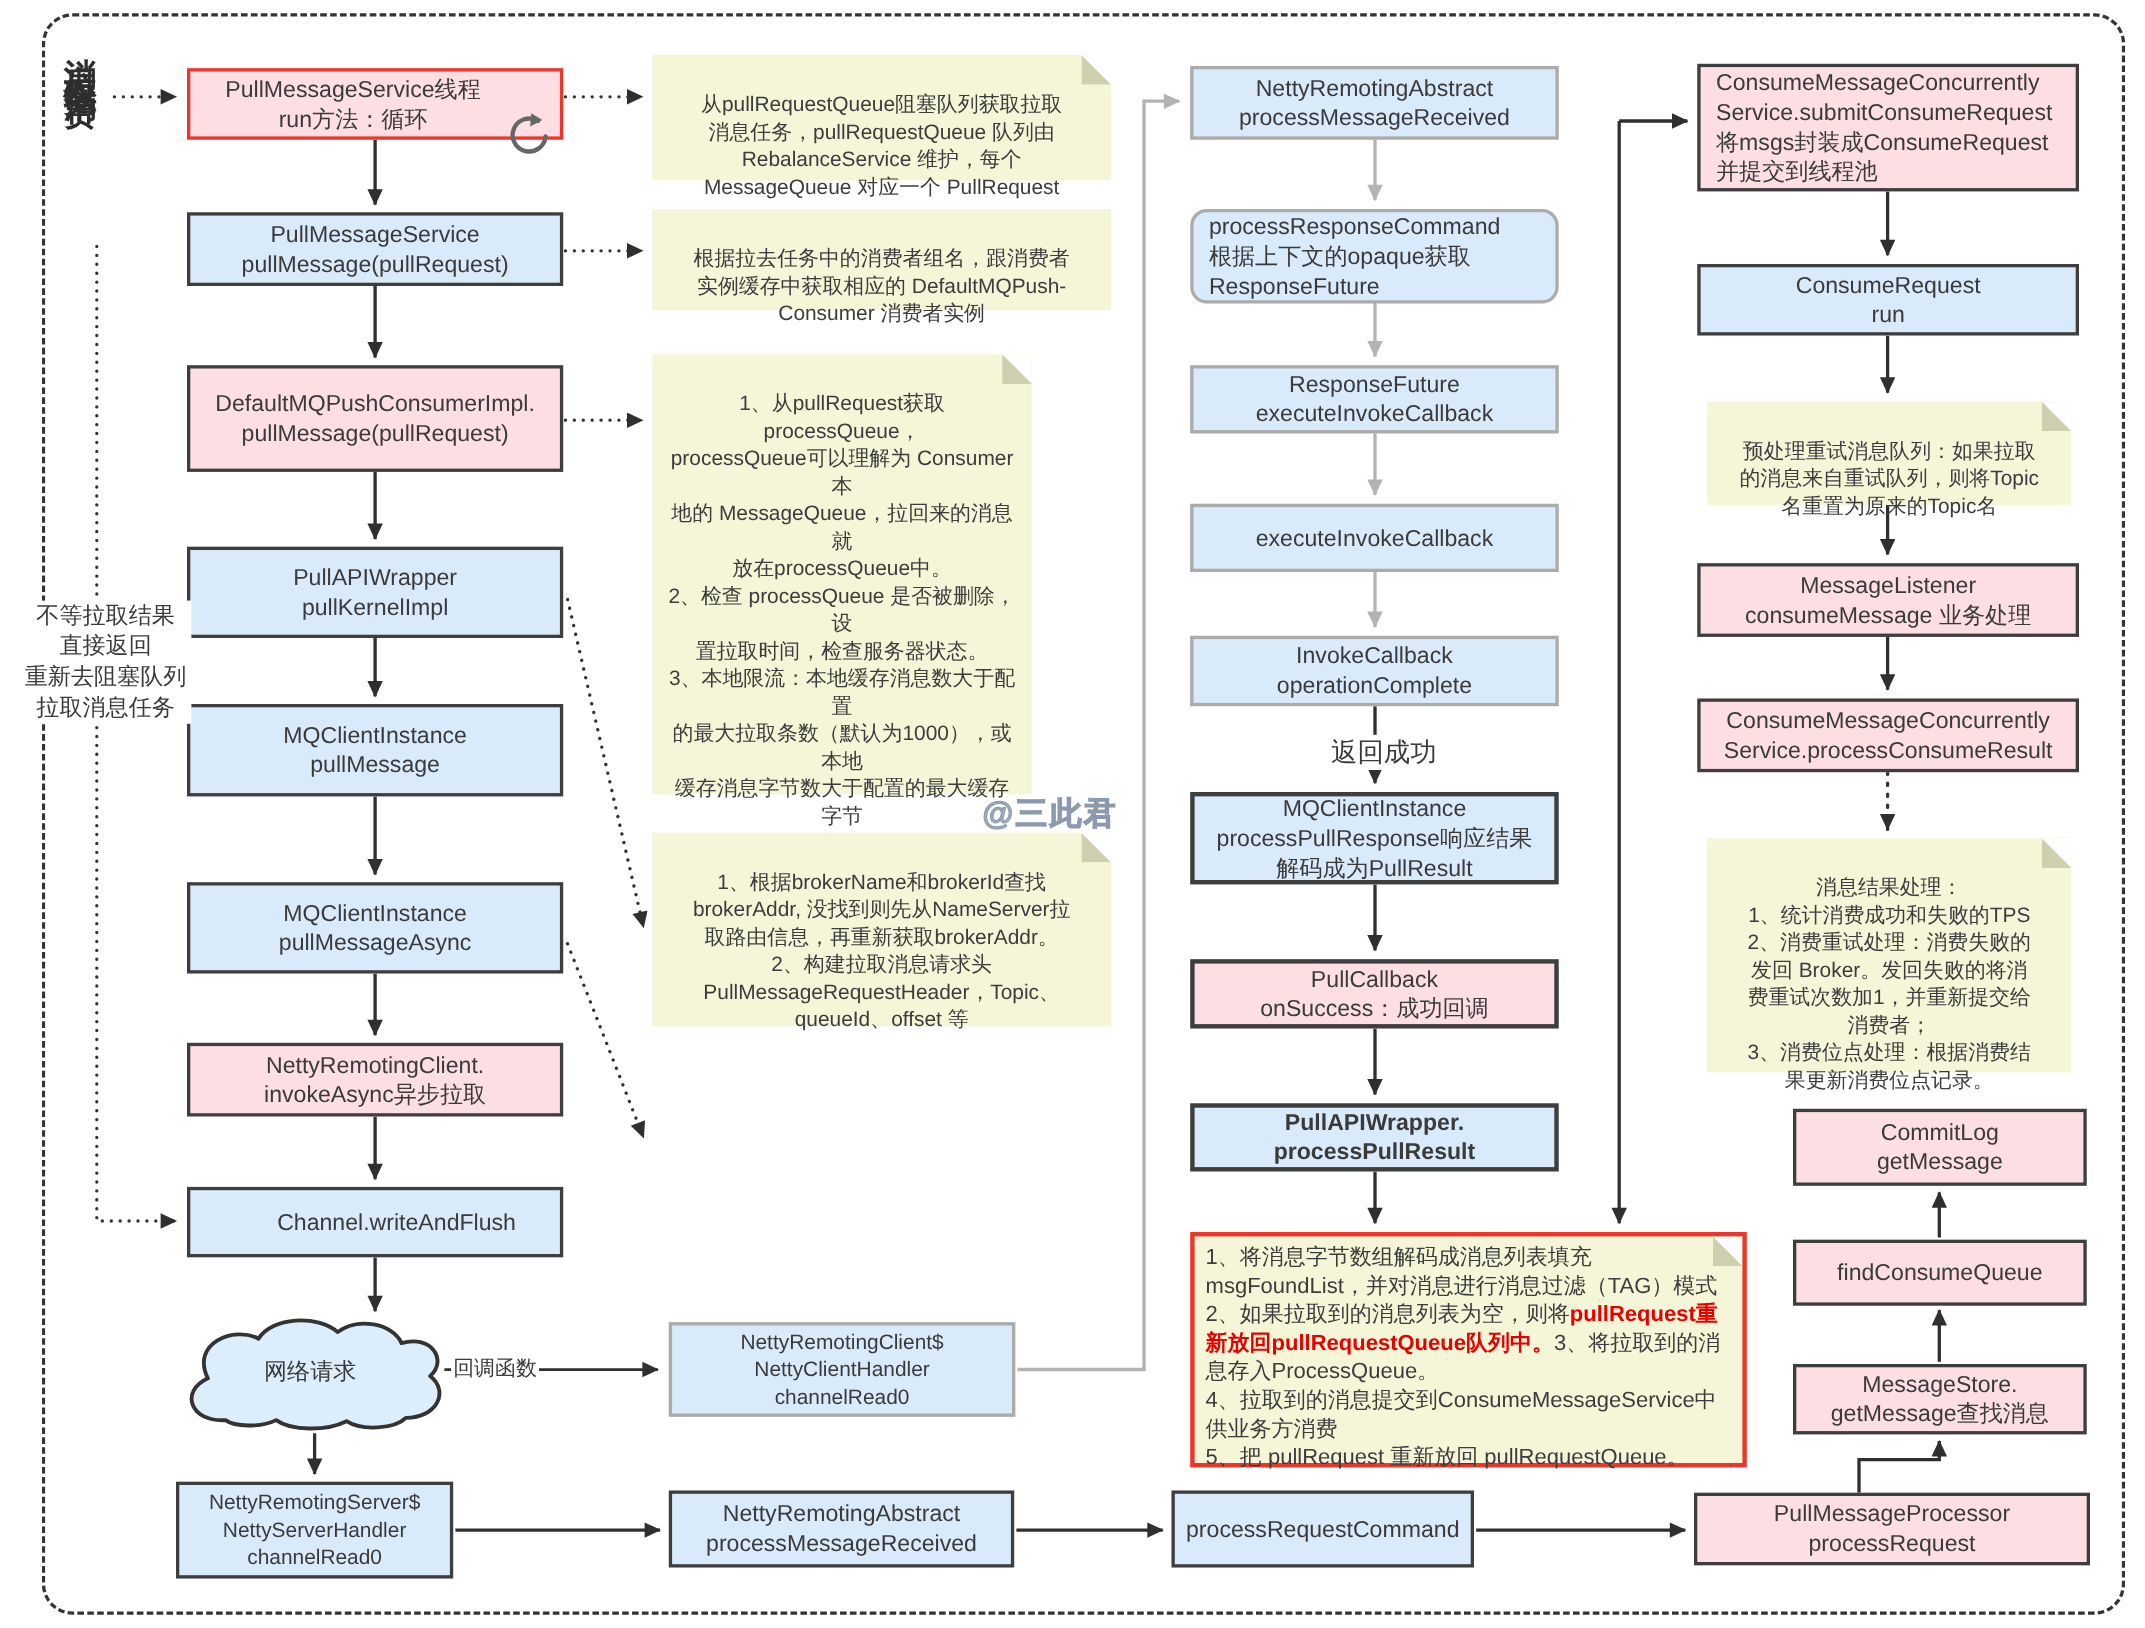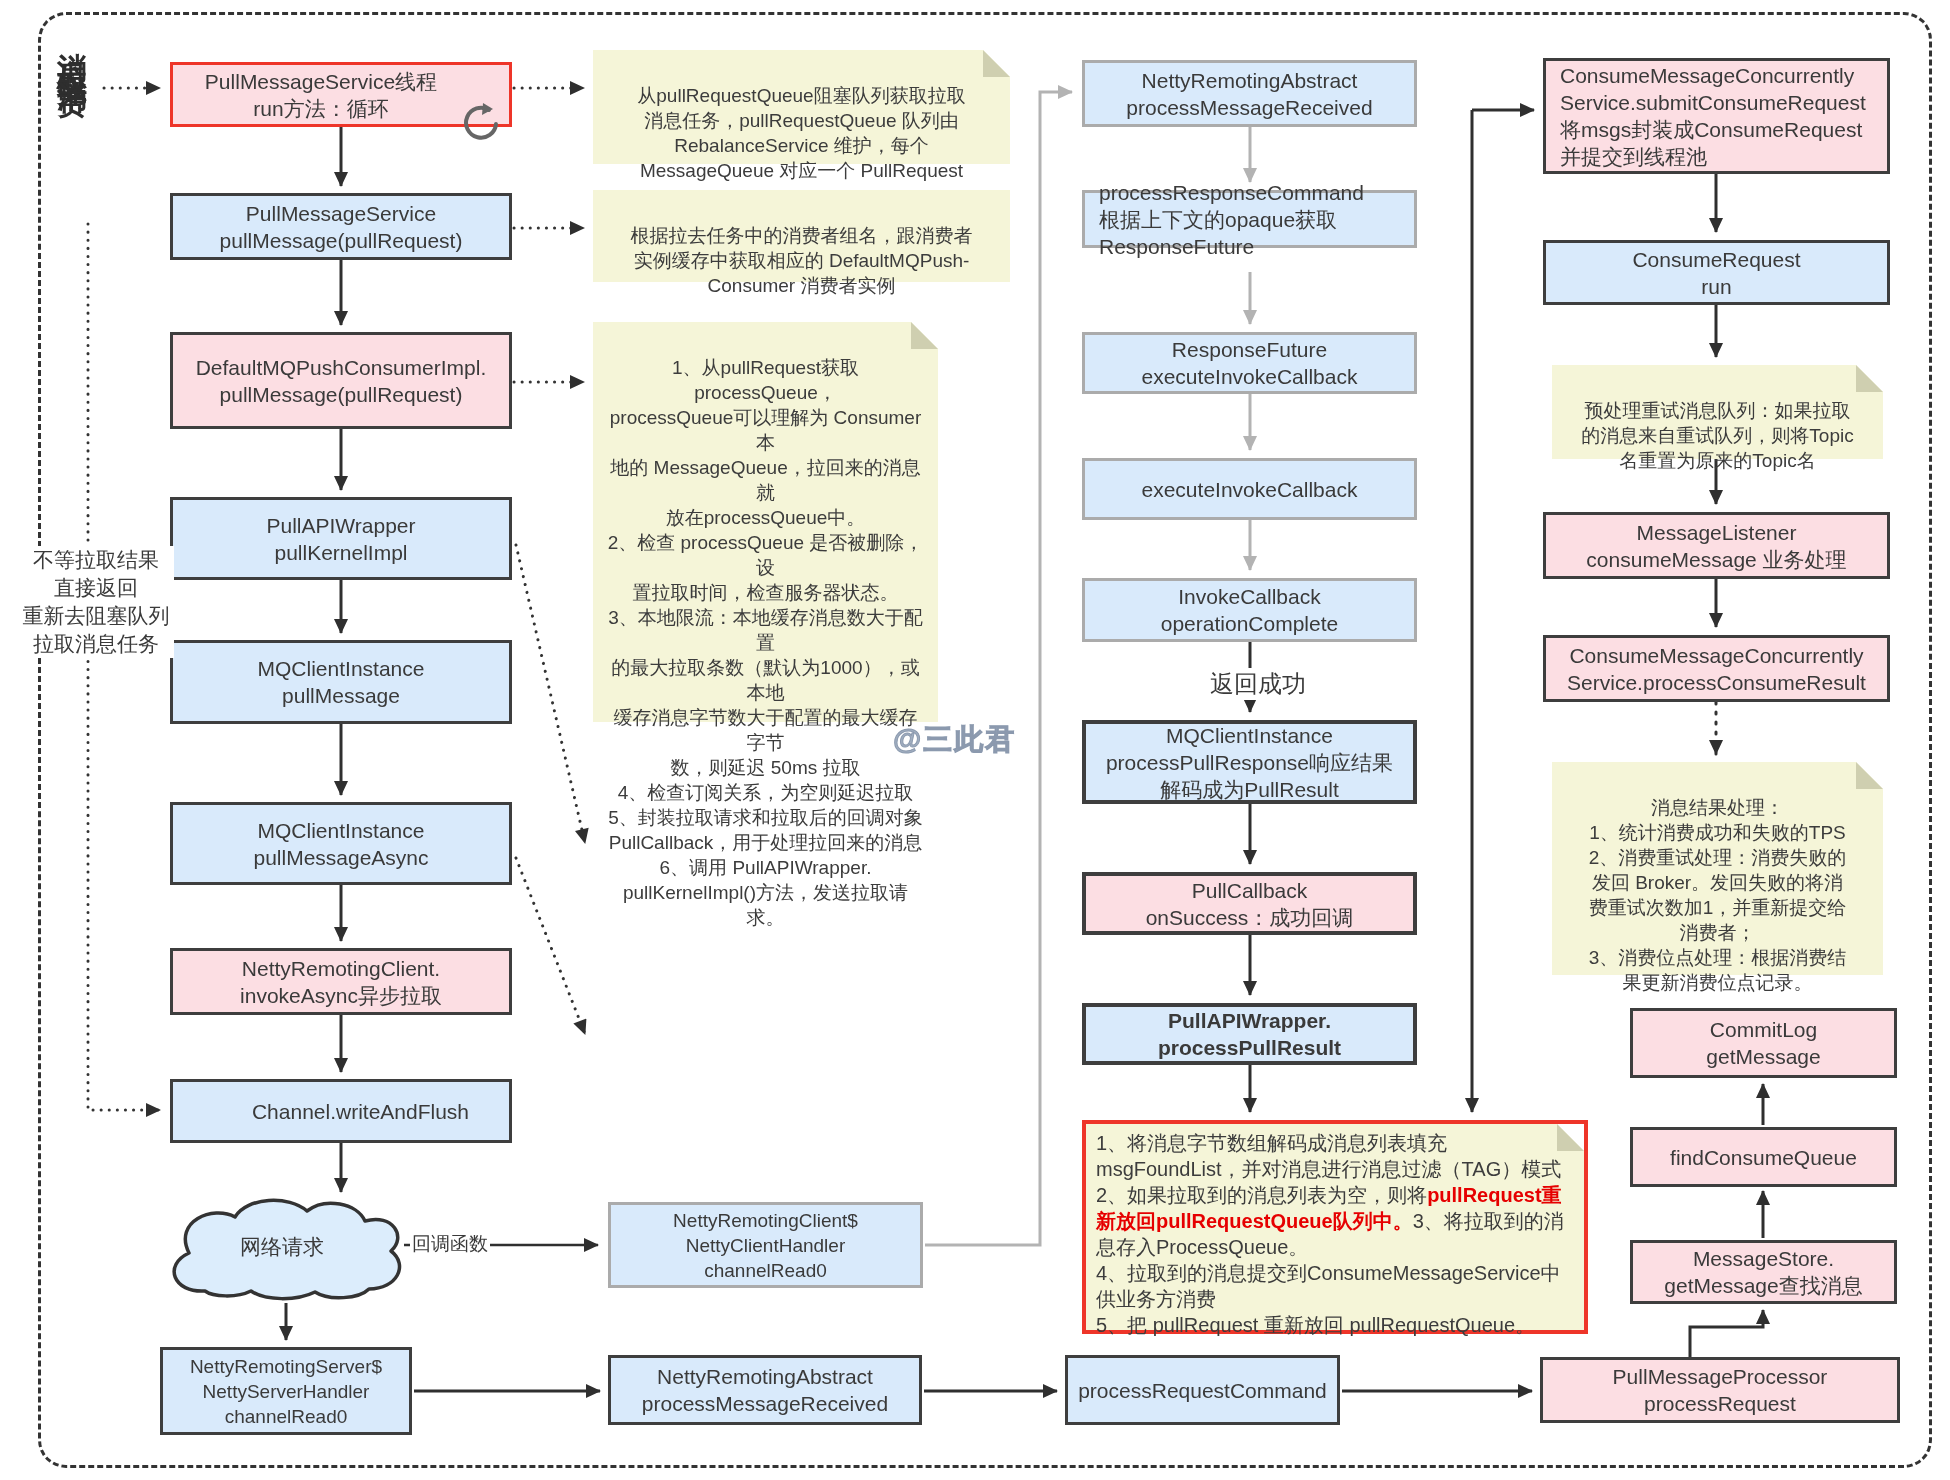--- a/index.html
+++ b/index.html
@@ -186,21 +186,21 @@
   <div class="box pink" style="left:1540px;top:1357px;width:360px;height:66px;">
     <span>PullMessageProcessor
 processRequest</span>
   </div>
 
   <div class="box blue gborder" style="left:1082px;top:60px;width:335px;height:67px;">
     <span>NettyRemotingAbstract
 processMessageReceived</span>
   </div>
 
-  <div class="box blue gborder leftalign" style="left:1082px;top:190px;width:335px;height:58px;">
+  <div class="box blue gborder leftalign" style="left:1082px;top:190px;width:335px;height:86px;border-radius:15px;">
     <span>processResponseCommand
 根据上下文的opaque获取
 ResponseFuture</span>
   </div>
 
   <div class="box blue gborder" style="left:1082px;top:332px;width:335px;height:62px;">
     <span>ResponseFuture
 executeInvokeCallback</span>
   </div>
 
@@ -328,20 +328,30 @@
 数，则延迟 50ms 拉取
 4、检查订阅关系，为空则延迟拉取
 5、封装拉取请求和拉取后的回调对象
 PullCallback，用于处理拉回来的消息
 6、调用 PullAPIWrapper.
 pullKernelImpl()方法，发送拉取请求。</span>
     <span class="fold-w"></span>
     <span class="fold-d"></span>
   </div>
 
+  <div class="note" style="left:593px;top:757px;width:417px;height:176px;">
+    <span>1、根据brokerName和brokerId查找
+brokerAddr, 没找到则先从NameServer拉
+取路由信息，再重新获取brokerAddr。
+2、构建拉取消息请求头
+PullMessageRequestHeader，Topic、
+queueId、offset 等</span>
+    <span class="fold-w"></span>
+    <span class="fold-d"></span>
+  </div>
 
 
   <div class="sidenote">不等拉取结果
 直接返回
 重新去阻塞队列
 拉取消息任务</div>
 
   <div class="flowlabel" style="left:410px;top:1231px;font-size:19px;">回调函数</div>
 
   <div class="watermark">@三此君</div>

